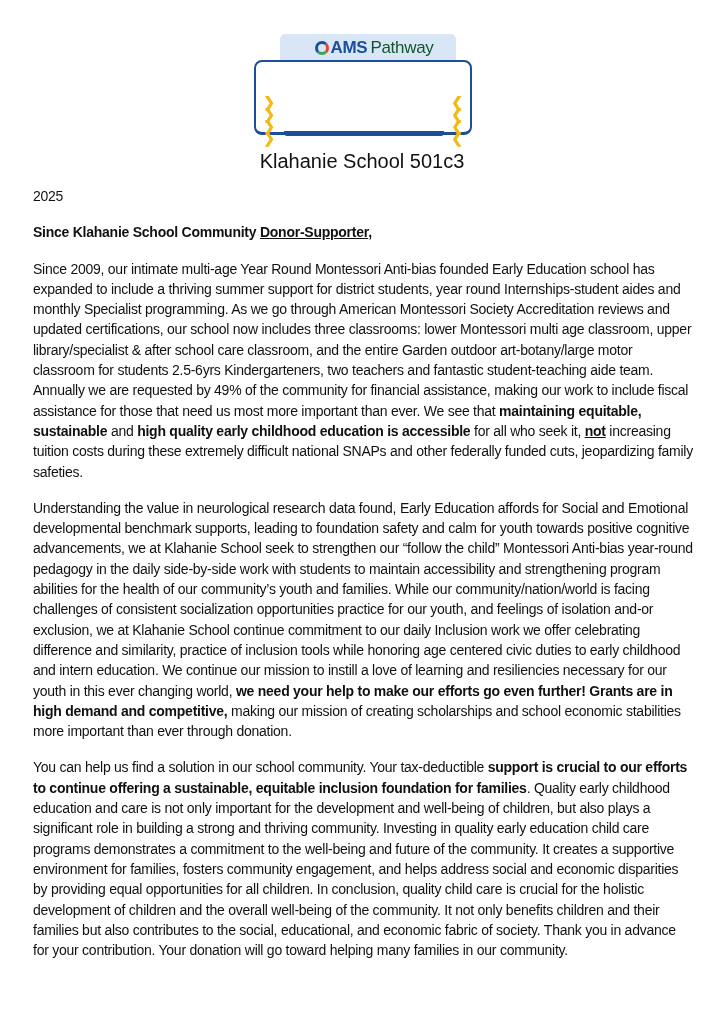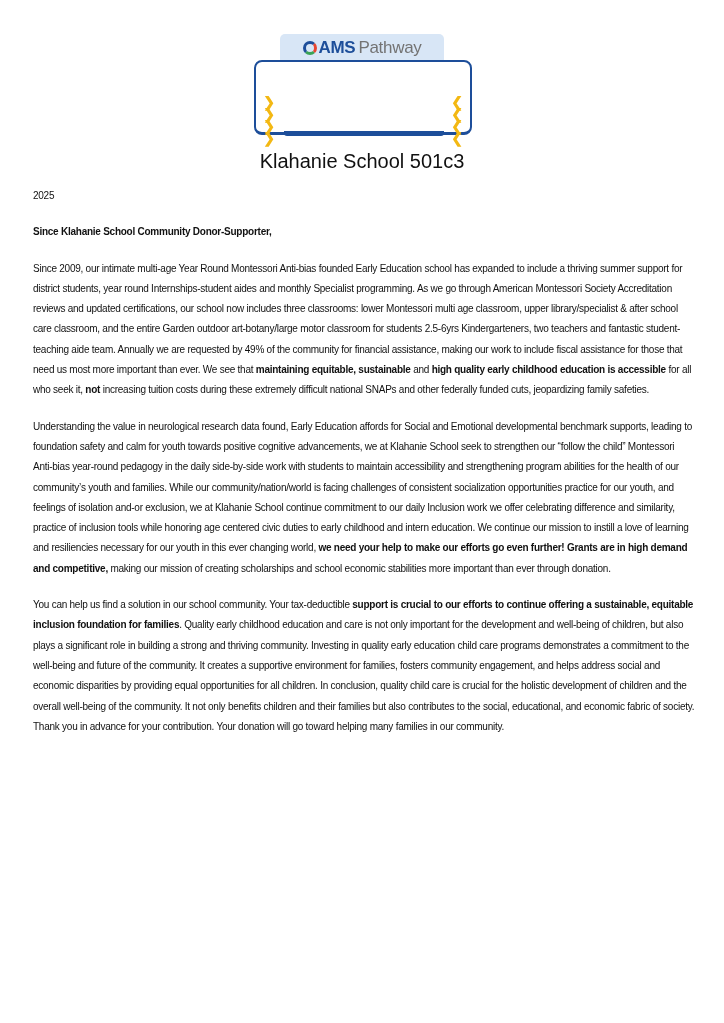--- a/index.html
+++ b/index.html
@@ -8,29 +8,29 @@
     font-family: "Liberation Sans Narrow", "Liberation Sans", sans-serif;
     color: #111111;
   }
   .logo {
     position: absolute; left: 254px; top: 34px; width: 218px; height: 104px;
   }
   .logo-tab {
     position: absolute; left: 26px; top: 0; width: 164px; height: 27px;
     background: #d8e6f6; border-radius: 5px 5px 0 0;
     display: flex; align-items: center; justify-content: center;
-    font-size: 17px; font-weight: bold; letter-spacing: -0.3px;
+    font-size: 17px; font-weight: bold; letter-spacing: -0.3px; padding-left: 12px;
   }
   .logo-tab .ring {
     display: inline-block; width: 11px; height: 11px; border-radius: 50%;
     border: 3px solid #1d4e9a; border-right-color: #e8452f; border-bottom-color: #3aa356;
     box-sizing: border-box; margin-right: 2px; width: 14px; height: 14px;
   }
   .logo-tab .ams { color: #1d4e9a; }
-  .logo-tab .pathway { color: #737373; font-weight: normal; margin-left: 3px; }
+  .logo-tab .pathway { color: #14532d; font-weight: normal; margin-left: 3px; }
   .logo-frame {
     position: absolute; left: 0; top: 26px; width: 214px; height: 70px;
     border: 2px solid #1d4e9a; border-bottom-width: 3px; border-radius: 8px;
     background: #ffffff;
     display: flex; flex-direction: column; align-items: center; justify-content: center;
   }
   .logo-frame .l1, .logo-frame .l2 {
     color: #22893d; font-weight: bold; font-size: 26px; line-height: 27px;
     font-family: "Liberation Sans", sans-serif; letter-spacing: -0.3px;
   }
@@ -44,27 +44,27 @@
     display: flex; flex-direction: column; align-items: center;
   }
   .laurel.left { left: 6px; }
   .laurel.right { right: 6px; }
   .school-id {
     position: absolute; left: 0; width: 724px; top: 150px; text-align: center;
     font-size: 20px; font-family: "Liberation Sans", sans-serif;
   }
   .content {
     position: absolute; left: 33px; top: 186px; width: 662px;
-    font-size: 10px; line-height: 20.3px; letter-spacing: -0.25px;
+    font-size: 14px; line-height: 20.3px; letter-spacing: -0.25px;
     font-family: "Liberation Sans", sans-serif;
   }
   .content p { margin: 0 0 16px 0; }
   .date { margin-bottom: 16px !important; }
   .salutation { font-weight: bold; }
-  .u { }
+  .u { text-decoration: underline; }
   b { font-weight: bold; }
 </style>
 </head>
 <body>
 
 <div class="logo">
   <div class="logo-tab">
     <span class="ring"></span>
     <span class="ams">AMS</span>
     <span class="pathway">Pathway</span>

